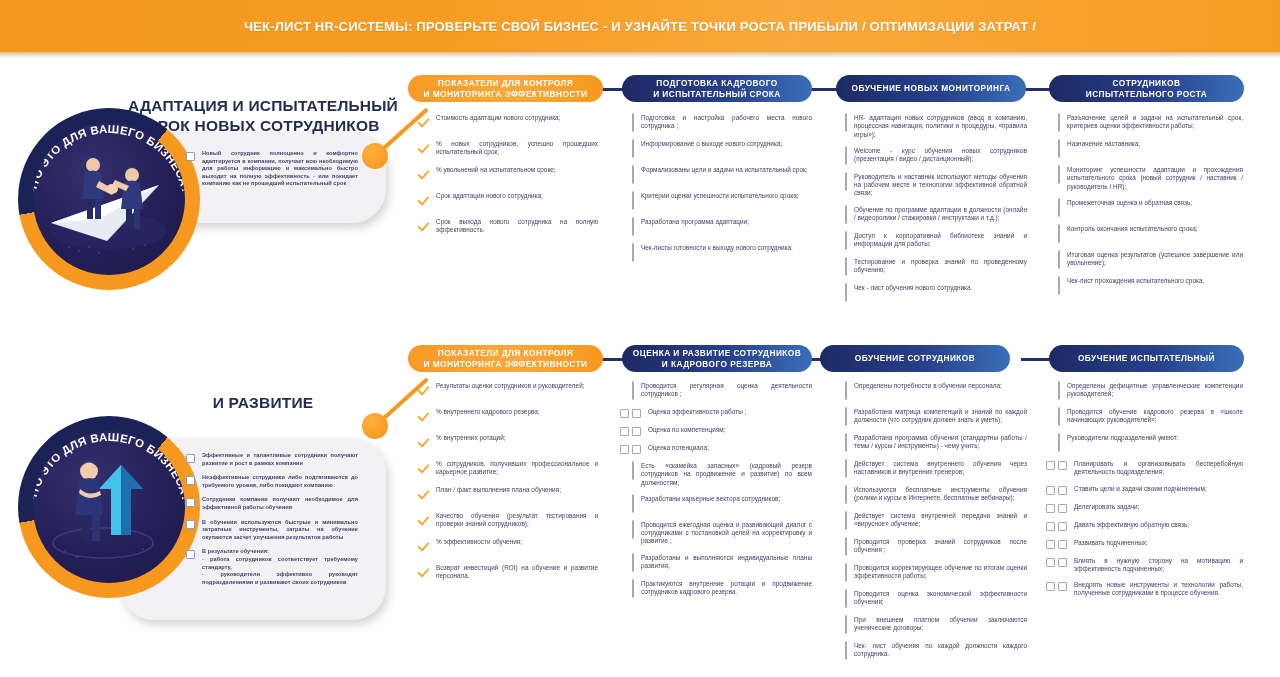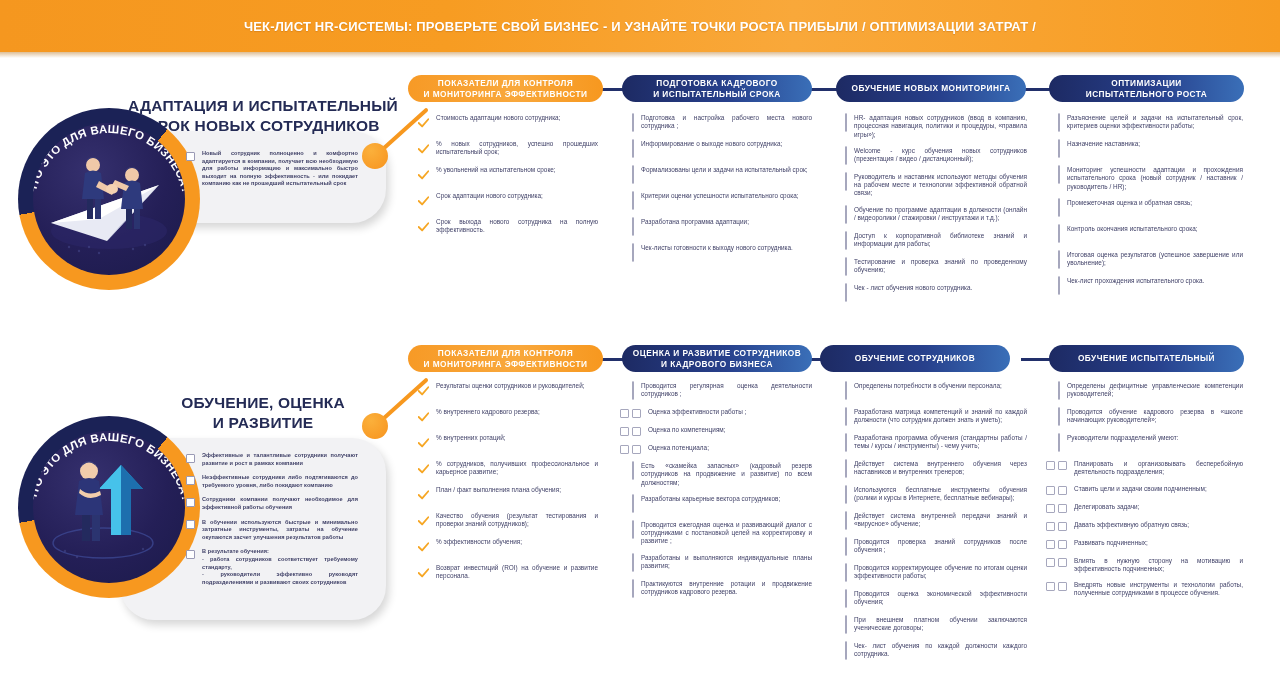--- a/index.html
+++ b/index.html
@@ -195,21 +195,21 @@
     <div>И ИСПЫТАТЕЛЬНЫЙ СРОКА</div>
   </div>
 </div>
 <div class="pill navy" style="left:836px; top:75px; width:190px;">
   <div>
     <div>ОБУЧЕНИЕ НОВЫХ МОНИТОРИНГА</div>
   </div>
 </div>
 <div class="pill navy" style="left:1049px; top:75px; width:195px;">
   <div>
-    <div>ОПТИМИЗАЦИИ</div>
+    <div>СОТРУДНИКОВ</div>
     <div>ИСПЫТАТЕЛЬНОГО РОСТА</div>
   </div>
 </div>
 
 <div class="col ticks" id="col-0-0" style="left:418px; top:114px; width:180px;">
     <div class="c-item">
       <span class="mark"><svg class="check" viewBox="0 0 16 14">
           <path d="M1 7 L6 12 L15 1.5" fill="none" stroke="#f6a623" stroke-width="2.6" stroke-linecap="round" stroke-linejoin="round"></path>
         </svg></span>
       <span class="txt">Стоимость адаптации нового сотрудника;</span>
@@ -320,21 +320,20 @@
       <span class="mark"><span class="box"></span></span>
       <span class="txt">Итоговая оценка результатов (успешное завершение или увольнение);</span>
     </div>
     <div class="c-item">
       <span class="mark"><span class="box"></span></span>
       <span class="txt">Чек-лист прохождения испытательного срока.</span>
     </div>
   </div>
 
 <div class="section-title" style="left:128px; top:393px; width:270px;">
-  <div>ОБУЧЕНИЕ, ОЦЕНКА</div>
   <div>И РАЗВИТИЕ</div>
 </div>
 
 <div class="summary-card" style="left:120px; top:438px; width:266px; height:182px;"></div>
 <div class="summary-list" style="left:186px; top:452px; width:172px;">
     <div class="sum-item">
       <span class="cb"></span>
       <span class="txt" style="white-space: pre-line;">Эффективные и талантливые сотрудники получают развитие и рост в рамках компании</span>
     </div>
     <div class="sum-item">
@@ -401,21 +400,21 @@
 
 <div class="pill orange" style="left:408px; top:345px; width:195px;">
   <div>
     <div>ПОКАЗАТЕЛИ ДЛЯ КОНТРОЛЯ</div>
     <div>И МОНИТОРИНГА ЭФФЕКТИВНОСТИ</div>
   </div>
 </div>
 <div class="pill navy" style="left:622px; top:345px; width:190px;">
   <div>
     <div>ОЦЕНКА И РАЗВИТИЕ СОТРУДНИКОВ</div>
-    <div>И  КАДРОВОГО БИЗНЕСА</div>
+    <div>И  КАДРОВОГО РЕЗЕРВА</div>
   </div>
 </div>
 <div class="pill navy" style="left:820px; top:345px; width:190px;">
   <div>
     <div>ОБУЧЕНИЕ СОТРУДНИКОВ</div>
   </div>
 </div>
 <div class="pill navy" style="left:1049px; top:345px; width:195px;">
   <div>
     <div>ОБУЧЕНИЕ ИСПЫТАТЕЛЬНЫЙ</div>

